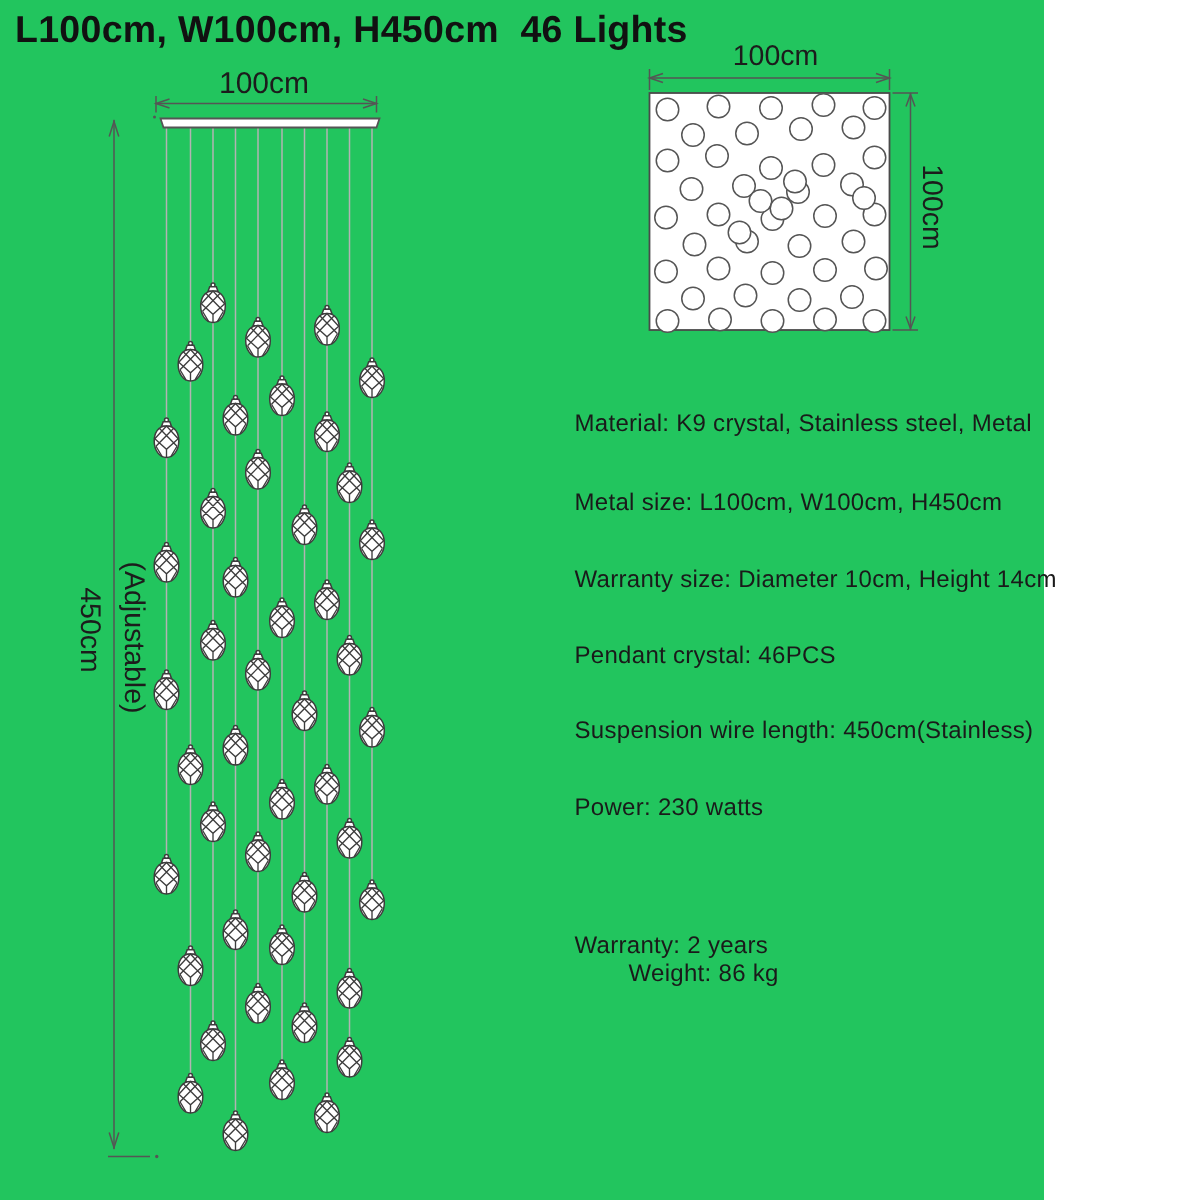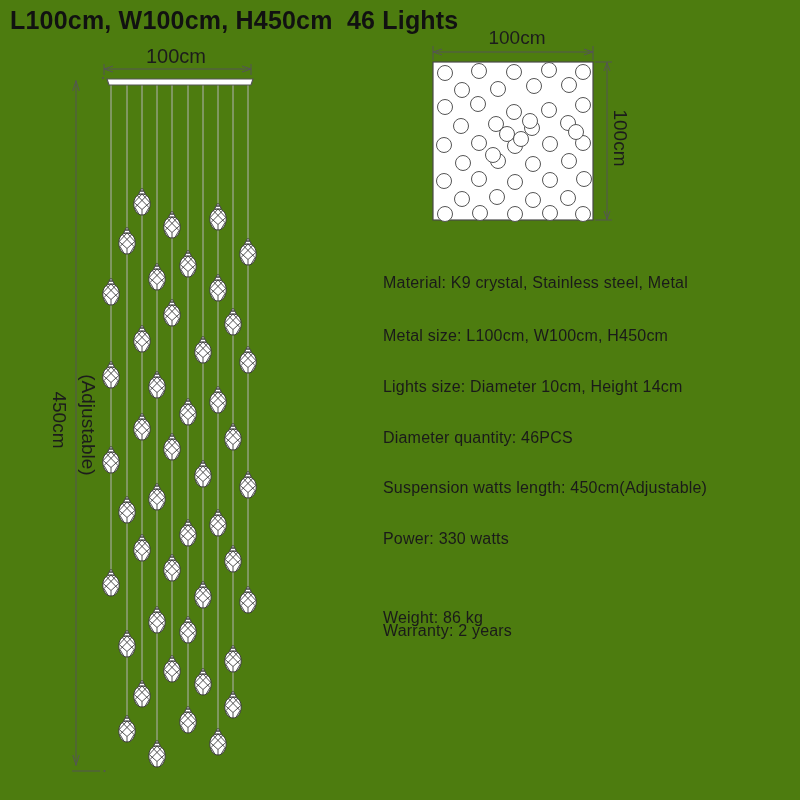--- a/index.html
+++ b/index.html
@@ -2,21 +2,21 @@
 <html><head>
 <meta charset="utf-8">
 <style>
   html,body{margin:0;padding:0;}
   body{
     width:800px;height:800px;
     background:#ffffff;
     font-family:"Liberation Sans", sans-serif;
     overflow:hidden;
   }
-  .canvas{position:relative;width:800px;height:800px;background:#4d7c0f;}
+  .canvas{position:relative;width:696px;height:800px;background:#22c55e;}
   #drawing{position:absolute;left:0;top:0;}
   .page-title{
     position:absolute;left:10px;top:6px;margin:0;
     font-size:25px;font-weight:bold;color:#111;
     letter-spacing:0.2px;white-space:pre;
   }
   .dim-label{
     position:absolute;color:#1c1c1c;
     font-size:19px;text-align:center;line-height:20px;white-space:nowrap;
   }
@@ -417,21 +417,21 @@
 
   <div class="dim-label rot" style="left:33px;top:415px;width:110px;height:20px;">(Adjustable)</div>
 
   <div class="dim-label" style="left:477px;top:28px;width:80px;">100cm</div>
 
   <div class="dim-label rot" style="left:590px;top:128px;width:60px;height:20px;">100cm</div>
 
   <div>
     <div class="spec-line" style="top: 272px;">Material: K9 crystal, Stainless steel, Metal</div>
     <div class="spec-line" style="top: 325px;">Metal size: L100cm, W100cm, H450cm</div>
-    <div class="spec-line" style="top: 376px;">Lights size: Diameter 10cm, Height 14cm</div>
-    <div class="spec-line" style="top: 427px;">Diameter quantity: 46PCS</div>
-    <div class="spec-line" style="top: 477px;">Suspension watts length: 450cm(Adjustable)</div>
-    <div class="spec-line" style="top: 528px;">Power: 330 watts</div>
+    <div class="spec-line" style="top: 376px;">Warranty size: Diameter 10cm, Height 14cm</div>
+    <div class="spec-line" style="top: 427px;">Pendant crystal: 46PCS</div>
+    <div class="spec-line" style="top: 477px;">Suspension wire length: 450cm(Stainless)</div>
+    <div class="spec-line" style="top: 528px;">Power: 230 watts</div>
     <div class="spec-line" style="top: 576px; margin-top: 44px;">Warranty: 2 years</div>
-    <div class="spec-line" style="top: 607px;">Weight: 86 kg</div>
+    <div class="spec-line" style="top: 639px; margin-left: 36px;">Weight: 86 kg</div>
   </div>
 
 </div>
 
 </body></html>

